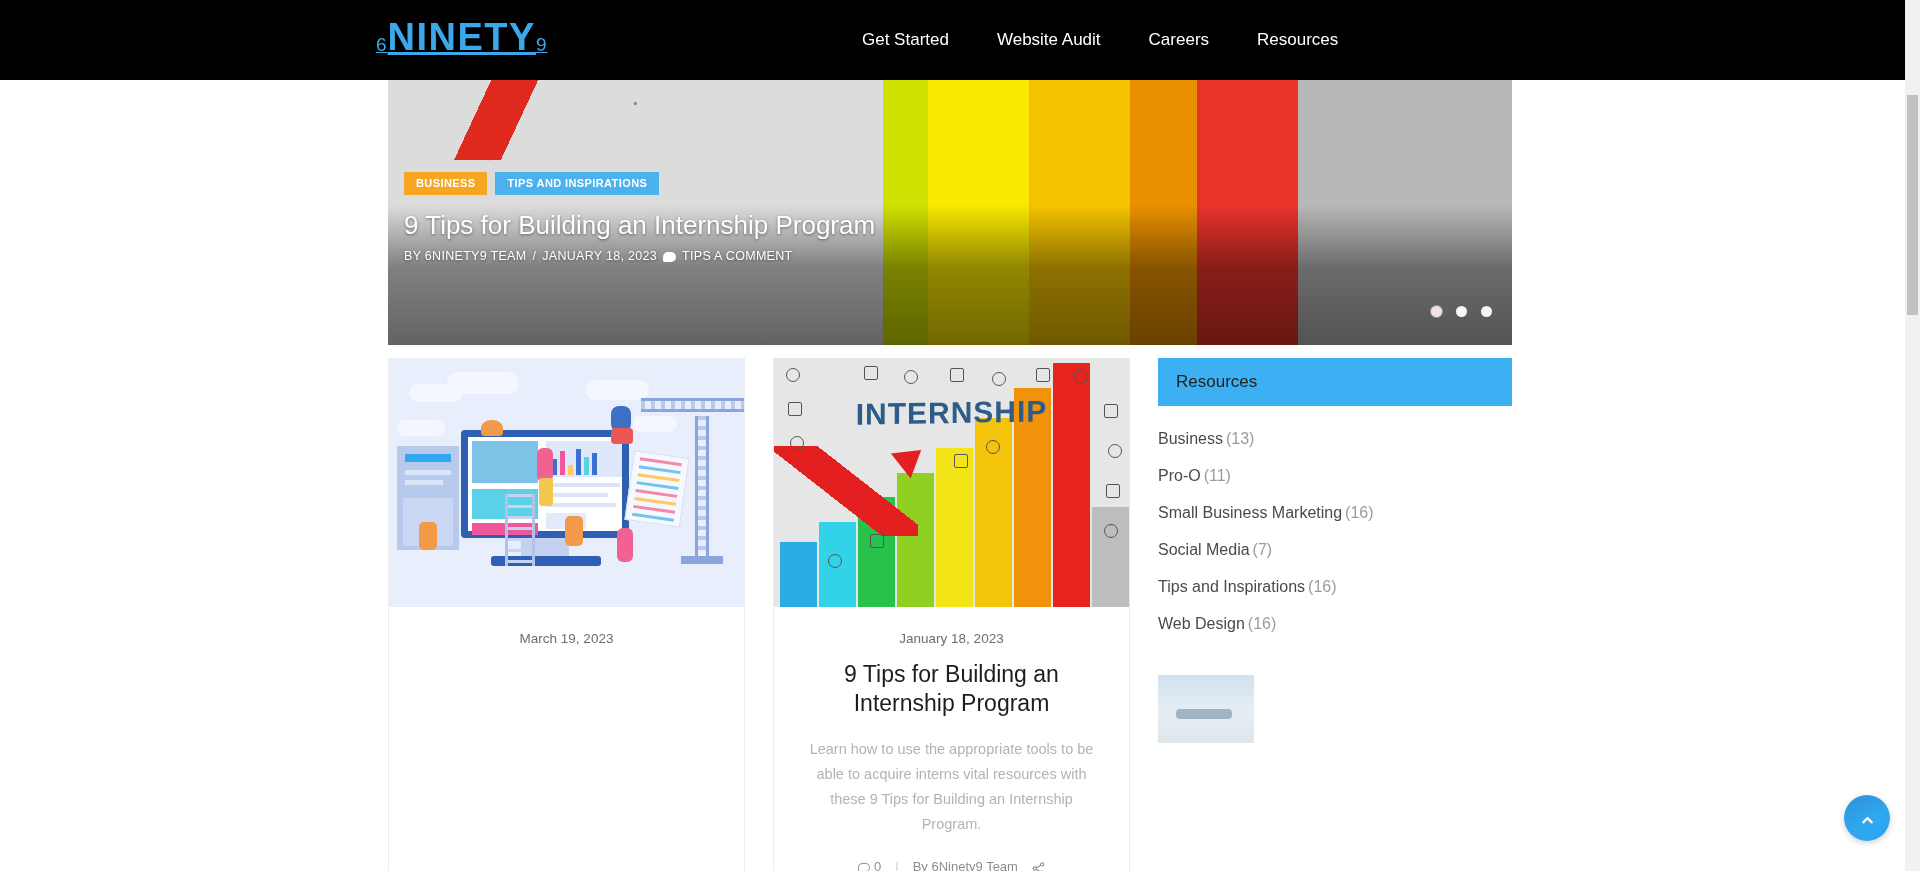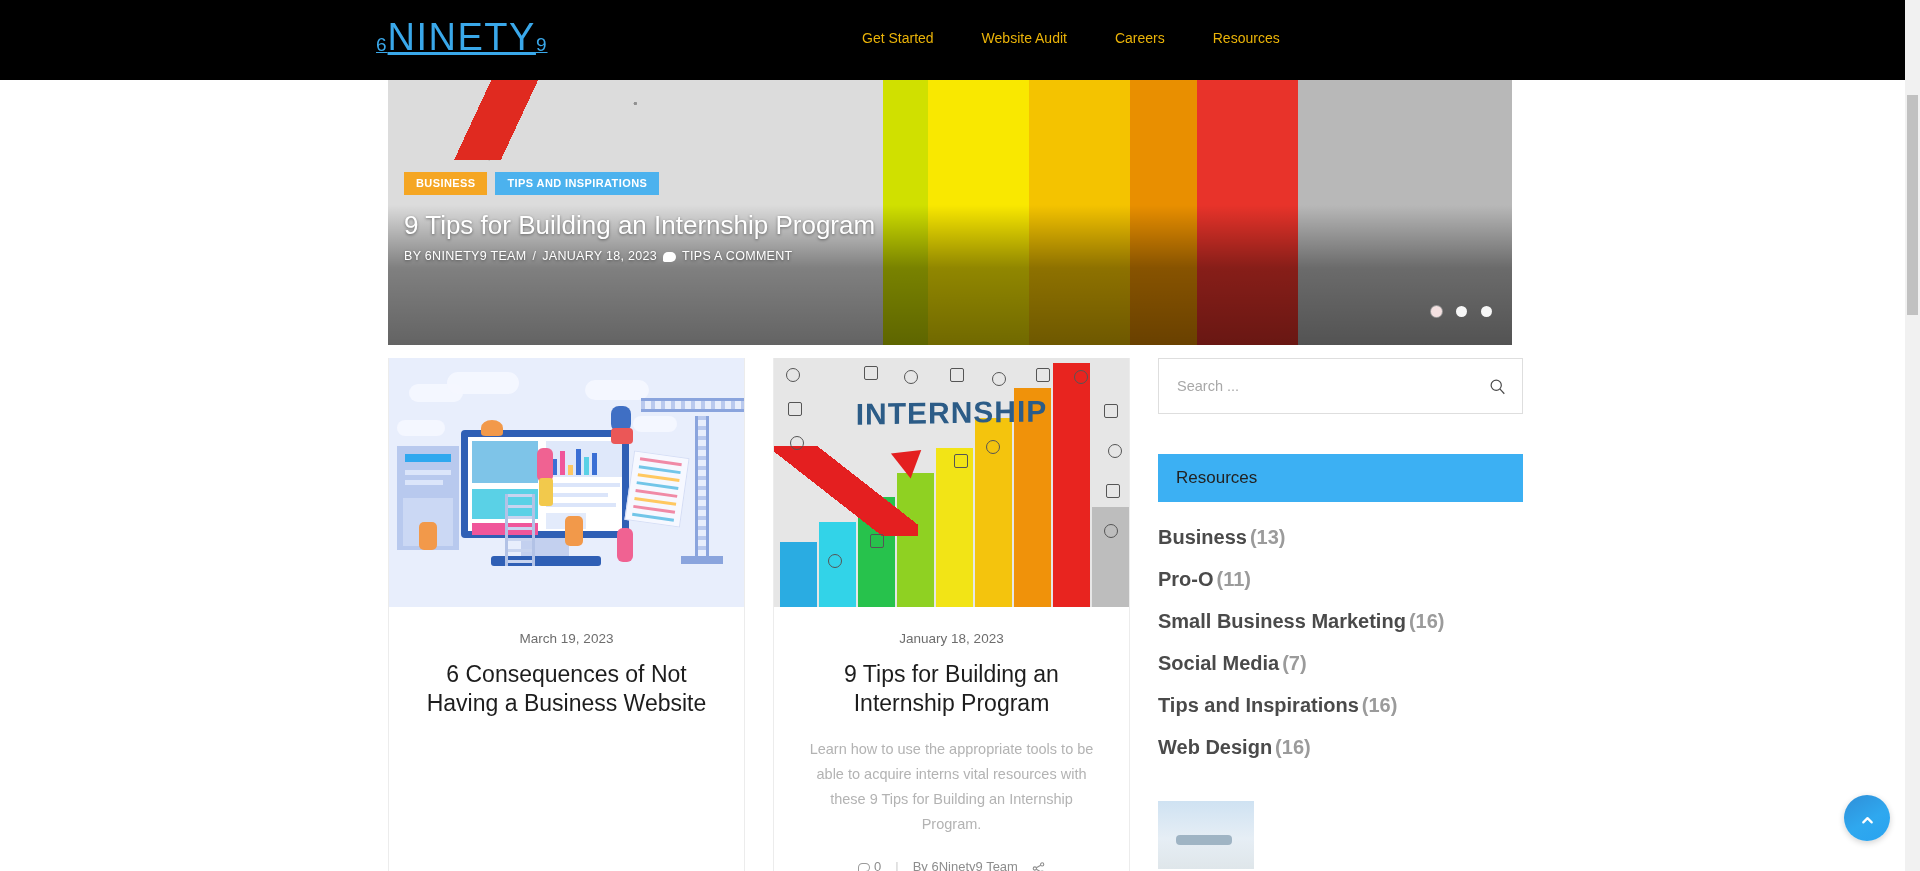--- a/index.html
+++ b/index.html
@@ -21,30 +21,30 @@
     z-index: 40;
   }
   .logo-wrap {
     position: absolute; left: 376px; top: 18px;
     display: flex; align-items: flex-end;
     color: #3aa8ea;
     letter-spacing: 1px;
     user-select: none;
   }
   .logo-small { font-size: 19px; line-height: 1; padding-bottom: 2px; font-weight: 300; }
-  .logo-main  { font-size: 38px; line-height: 1; font-weight: 400; letter-spacing: 1.5px; }
+  .logo-main  { font-size: 38px; line-height: 1; font-weight: 700; letter-spacing: 1.5px; }
   .logo-small2{ font-size: 19px; line-height: 1; padding-bottom: 2px; font-weight: 300; }
 
   .main-nav {
     position: absolute; left: 862px; top: 30px;
     display: flex; align-items: center; gap: 48px;
   }
   .nav-link {
-    color: #eab308;
-    font-size: 14px;
+    color: #ffffff;
+    font-size: 17px;
     text-decoration: none;
     white-space: nowrap;
     cursor: pointer;
   }
 
   
   .hero {
     position: absolute;
     left: 388px; top: 0px;
     width: 1124px; height: 345px;
@@ -243,21 +243,21 @@
   .search-input::placeholder { color: #a8a8a8; }
   .search-btn {
     background: none; border: none; cursor: pointer; padding: 0; line-height: 0;
   }
   .widget-title {
     background: #3cb0f3; color: #222; height: 48px;
     display: flex; align-items: center; padding-left: 18px;
     font-size: 17px; font-weight: 400;
   }
   .cat-list { list-style: none; padding: 24px 0 0 0; }
-  .cat-list li { margin-bottom: 19px; font-size: 20px; font-weight: bold; }
+  .cat-list li { margin-bottom: 19px; font-size: 16px; }
   .cat-link { color: #4a4a4a; text-decoration: none; cursor: pointer; }
   .cat-count { color: #9b9b9b; margin-left: 3px; }
   .recent-wrap { margin-top: 42px; }
   .recent-item { display:flex; gap:14px; margin-top: 22px; }
   .recent-thumb {
     width: 96px; height: 68px; flex:none;
     background: linear-gradient(to bottom, #cfe2f2 0%, #e6eef5 55%, #dfe6ea 100%);
     position: relative; overflow:hidden;
   }
   .recent-thumb:after{
@@ -394,21 +394,20 @@
           <div class="person" style="left:150px; top:120px;width:14px; height:28px; background:#f2c94c; border-radius:3px;"></div>
           <div class="person" style="left:222px; top:48px; width:20px; height:26px; background:#3f6fc4; border-radius:8px;"></div>
           <div class="person" style="left:222px; top:70px; width:22px; height:16px; background:#eb5757; border-radius:4px;"></div>
           <div class="person" style="left:176px; top:158px;width:18px; height:30px; background:#f2994a; border-radius:5px;"></div>
           <div class="person" style="left:228px; top:170px;width:16px; height:34px; background:#f06292; border-radius:6px;"></div>
           <div class="person" style="left:30px;  top:164px;width:18px; height:28px; background:#f2994a; border-radius:5px;"></div>
         </div>
       </div>
       <div class="post-body">
         <div class="post-date">March 19, 2023</div>
-        <h3 class="post-title">6 Consequences of Not Having a Business Website</h3>
       </div>
     </article>
 
     <article class="post-card">
       <div class="post-thumb">
         <div class="illus-intern">
           <div class="ibars">
             <i style="height:26%; background:#2aace2;"></i>
             <i style="height:34%; background:#32d3e8;"></i>
             <i style="height:44%; background:#27c24c;"></i>
@@ -460,31 +459,20 @@
             <line x1="5.3" y1="9" x2="10.7" y2="12"></line>
           </svg>
         </span>
       </div>
     </article>
 
   </div>
 
   <aside class="sidebar">
 
-    <form class="search-box">
-      <input class="search-input" type="text" placeholder="Search ..." style="">
-      <button type="button" class="search-btn">
-        <span>
-          <svg viewBox="0 0 20 20" width="17" height="17" fill="none" stroke="#4a4a4a" stroke-width="1.4">
-            <circle cx="8.5" cy="8.5" r="6"></circle>
-            <line x1="13" y1="13" x2="18" y2="18.5"></line>
-          </svg>
-        </span>
-      </button>
-    </form>
 
     <section>
       <div class="widget-title">Resources</div>
       <ul class="cat-list">
         <li>
           <a class="cat-link" href="#">Business</a><span class="cat-count">(13)</span>
         </li>
         <li>
           <a class="cat-link" href="#">Pro-O</a><span class="cat-count">(11)</span>
         </li>

